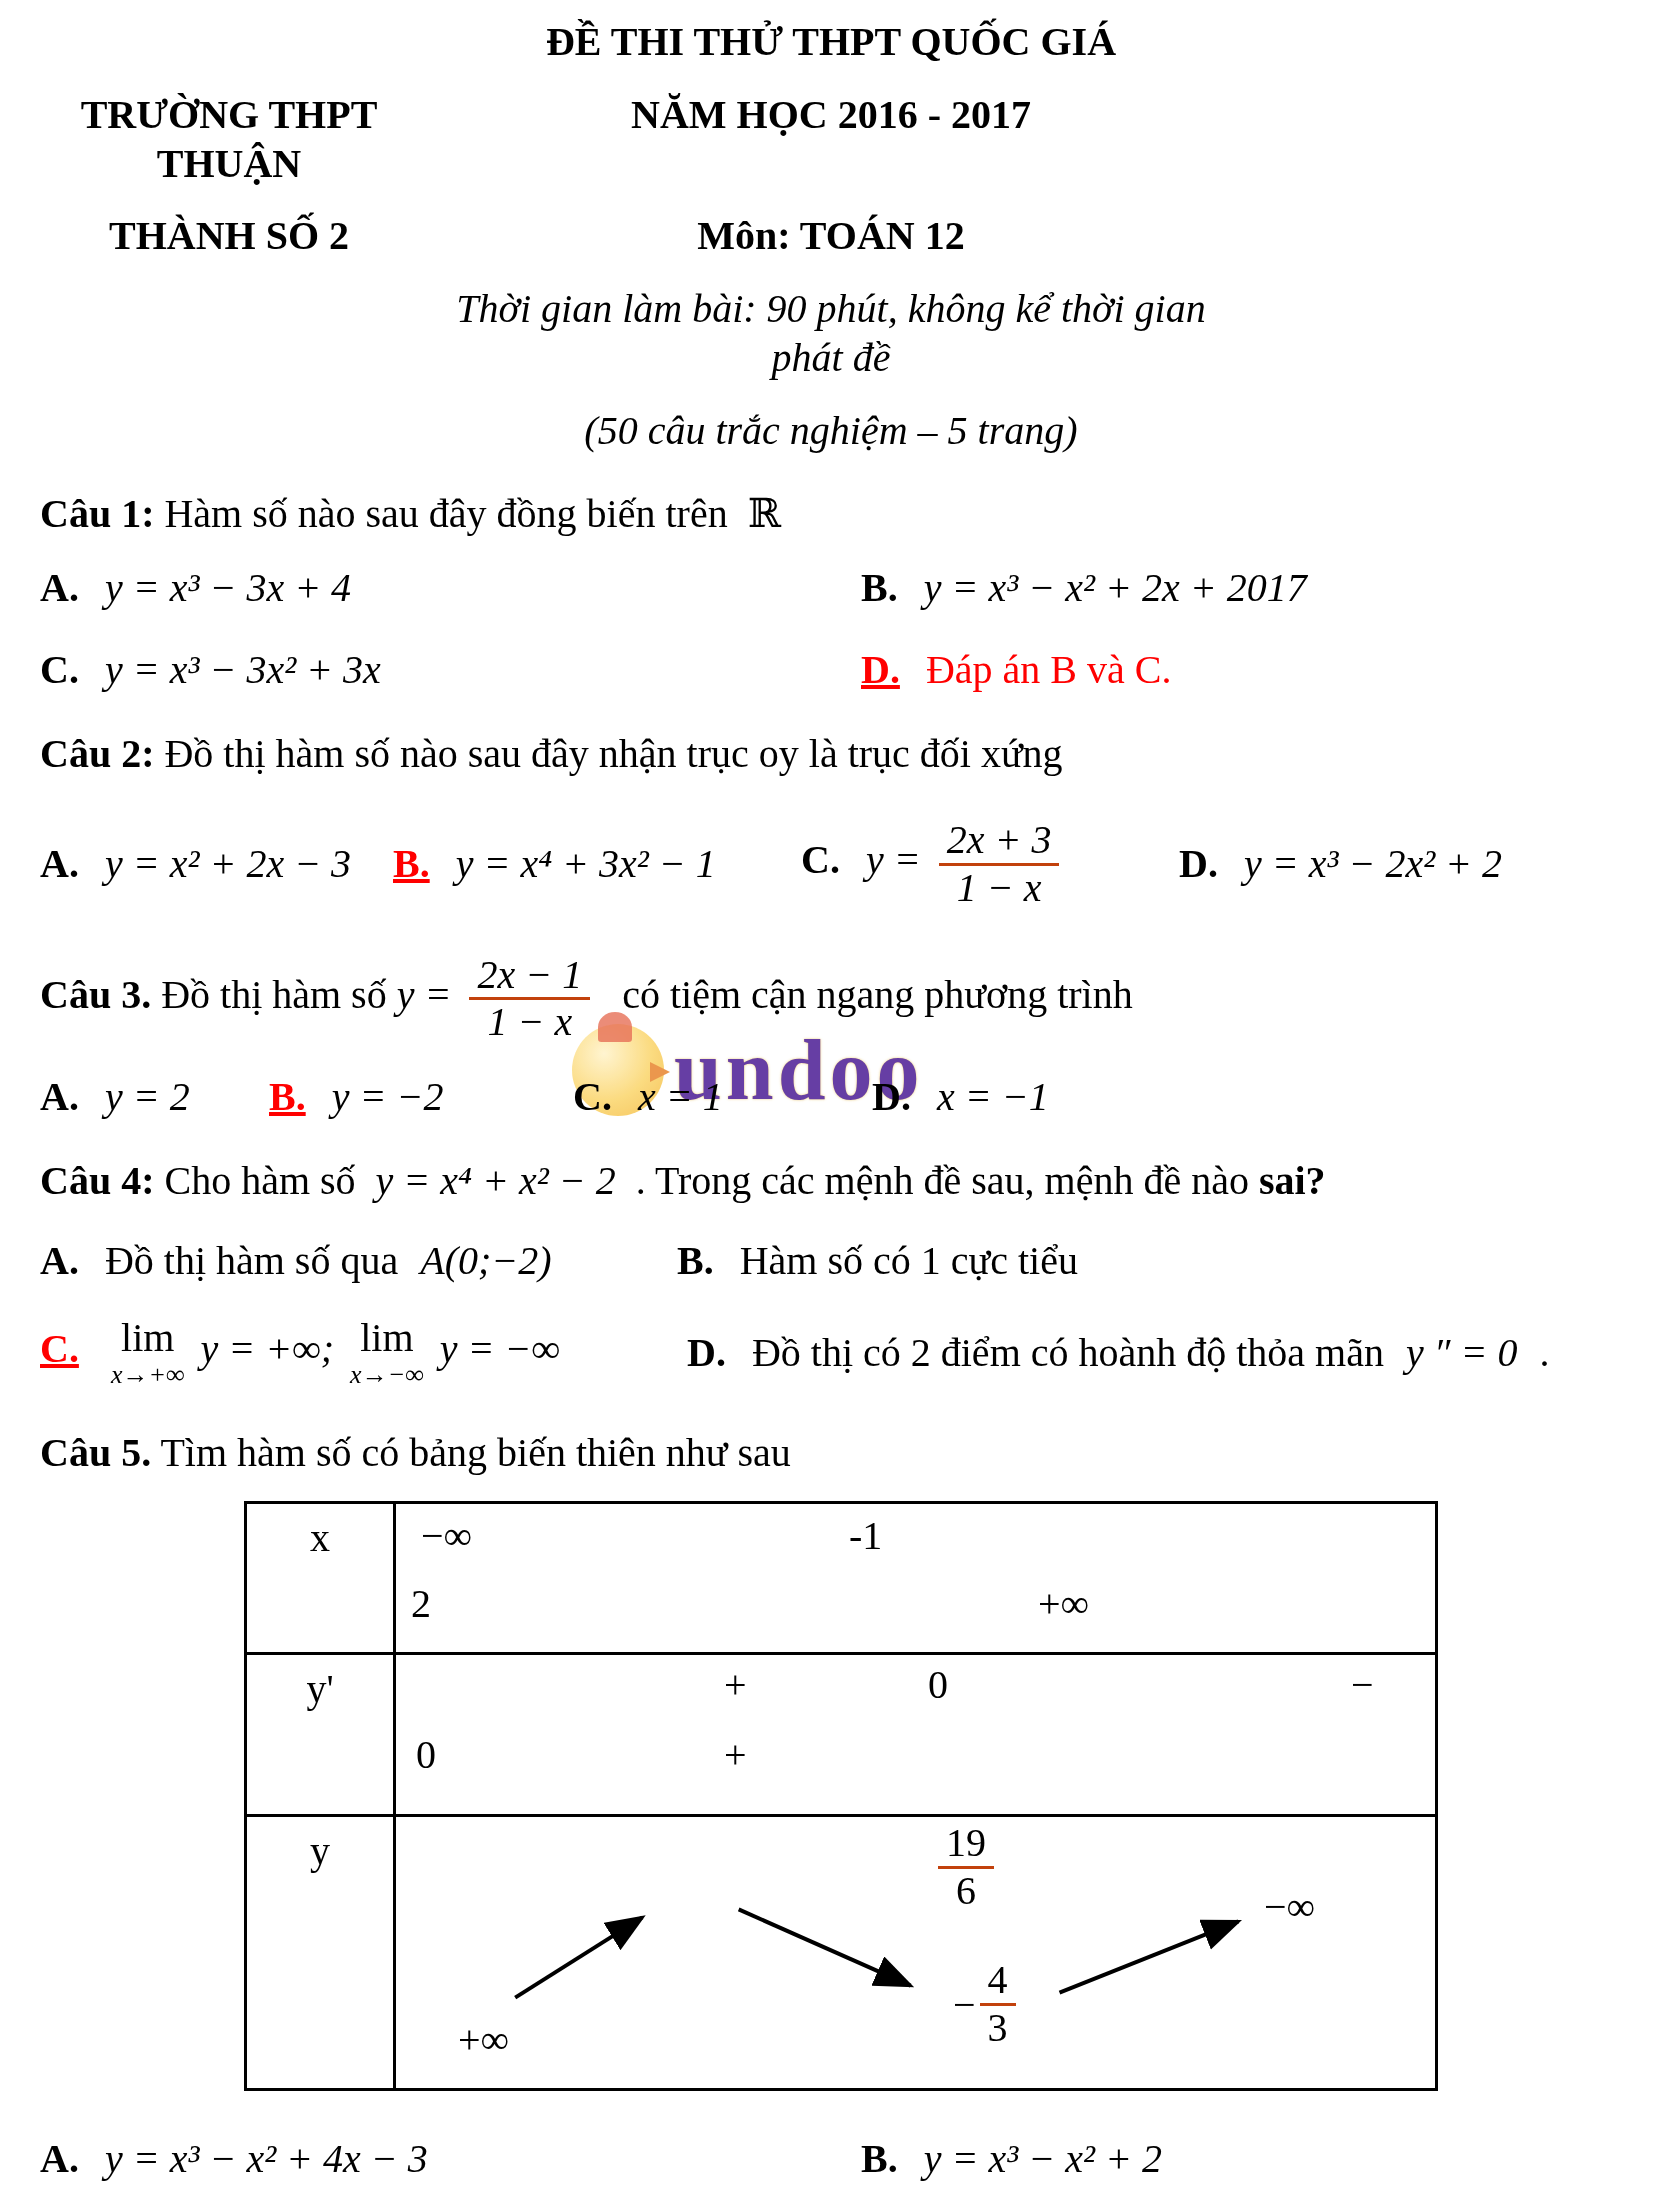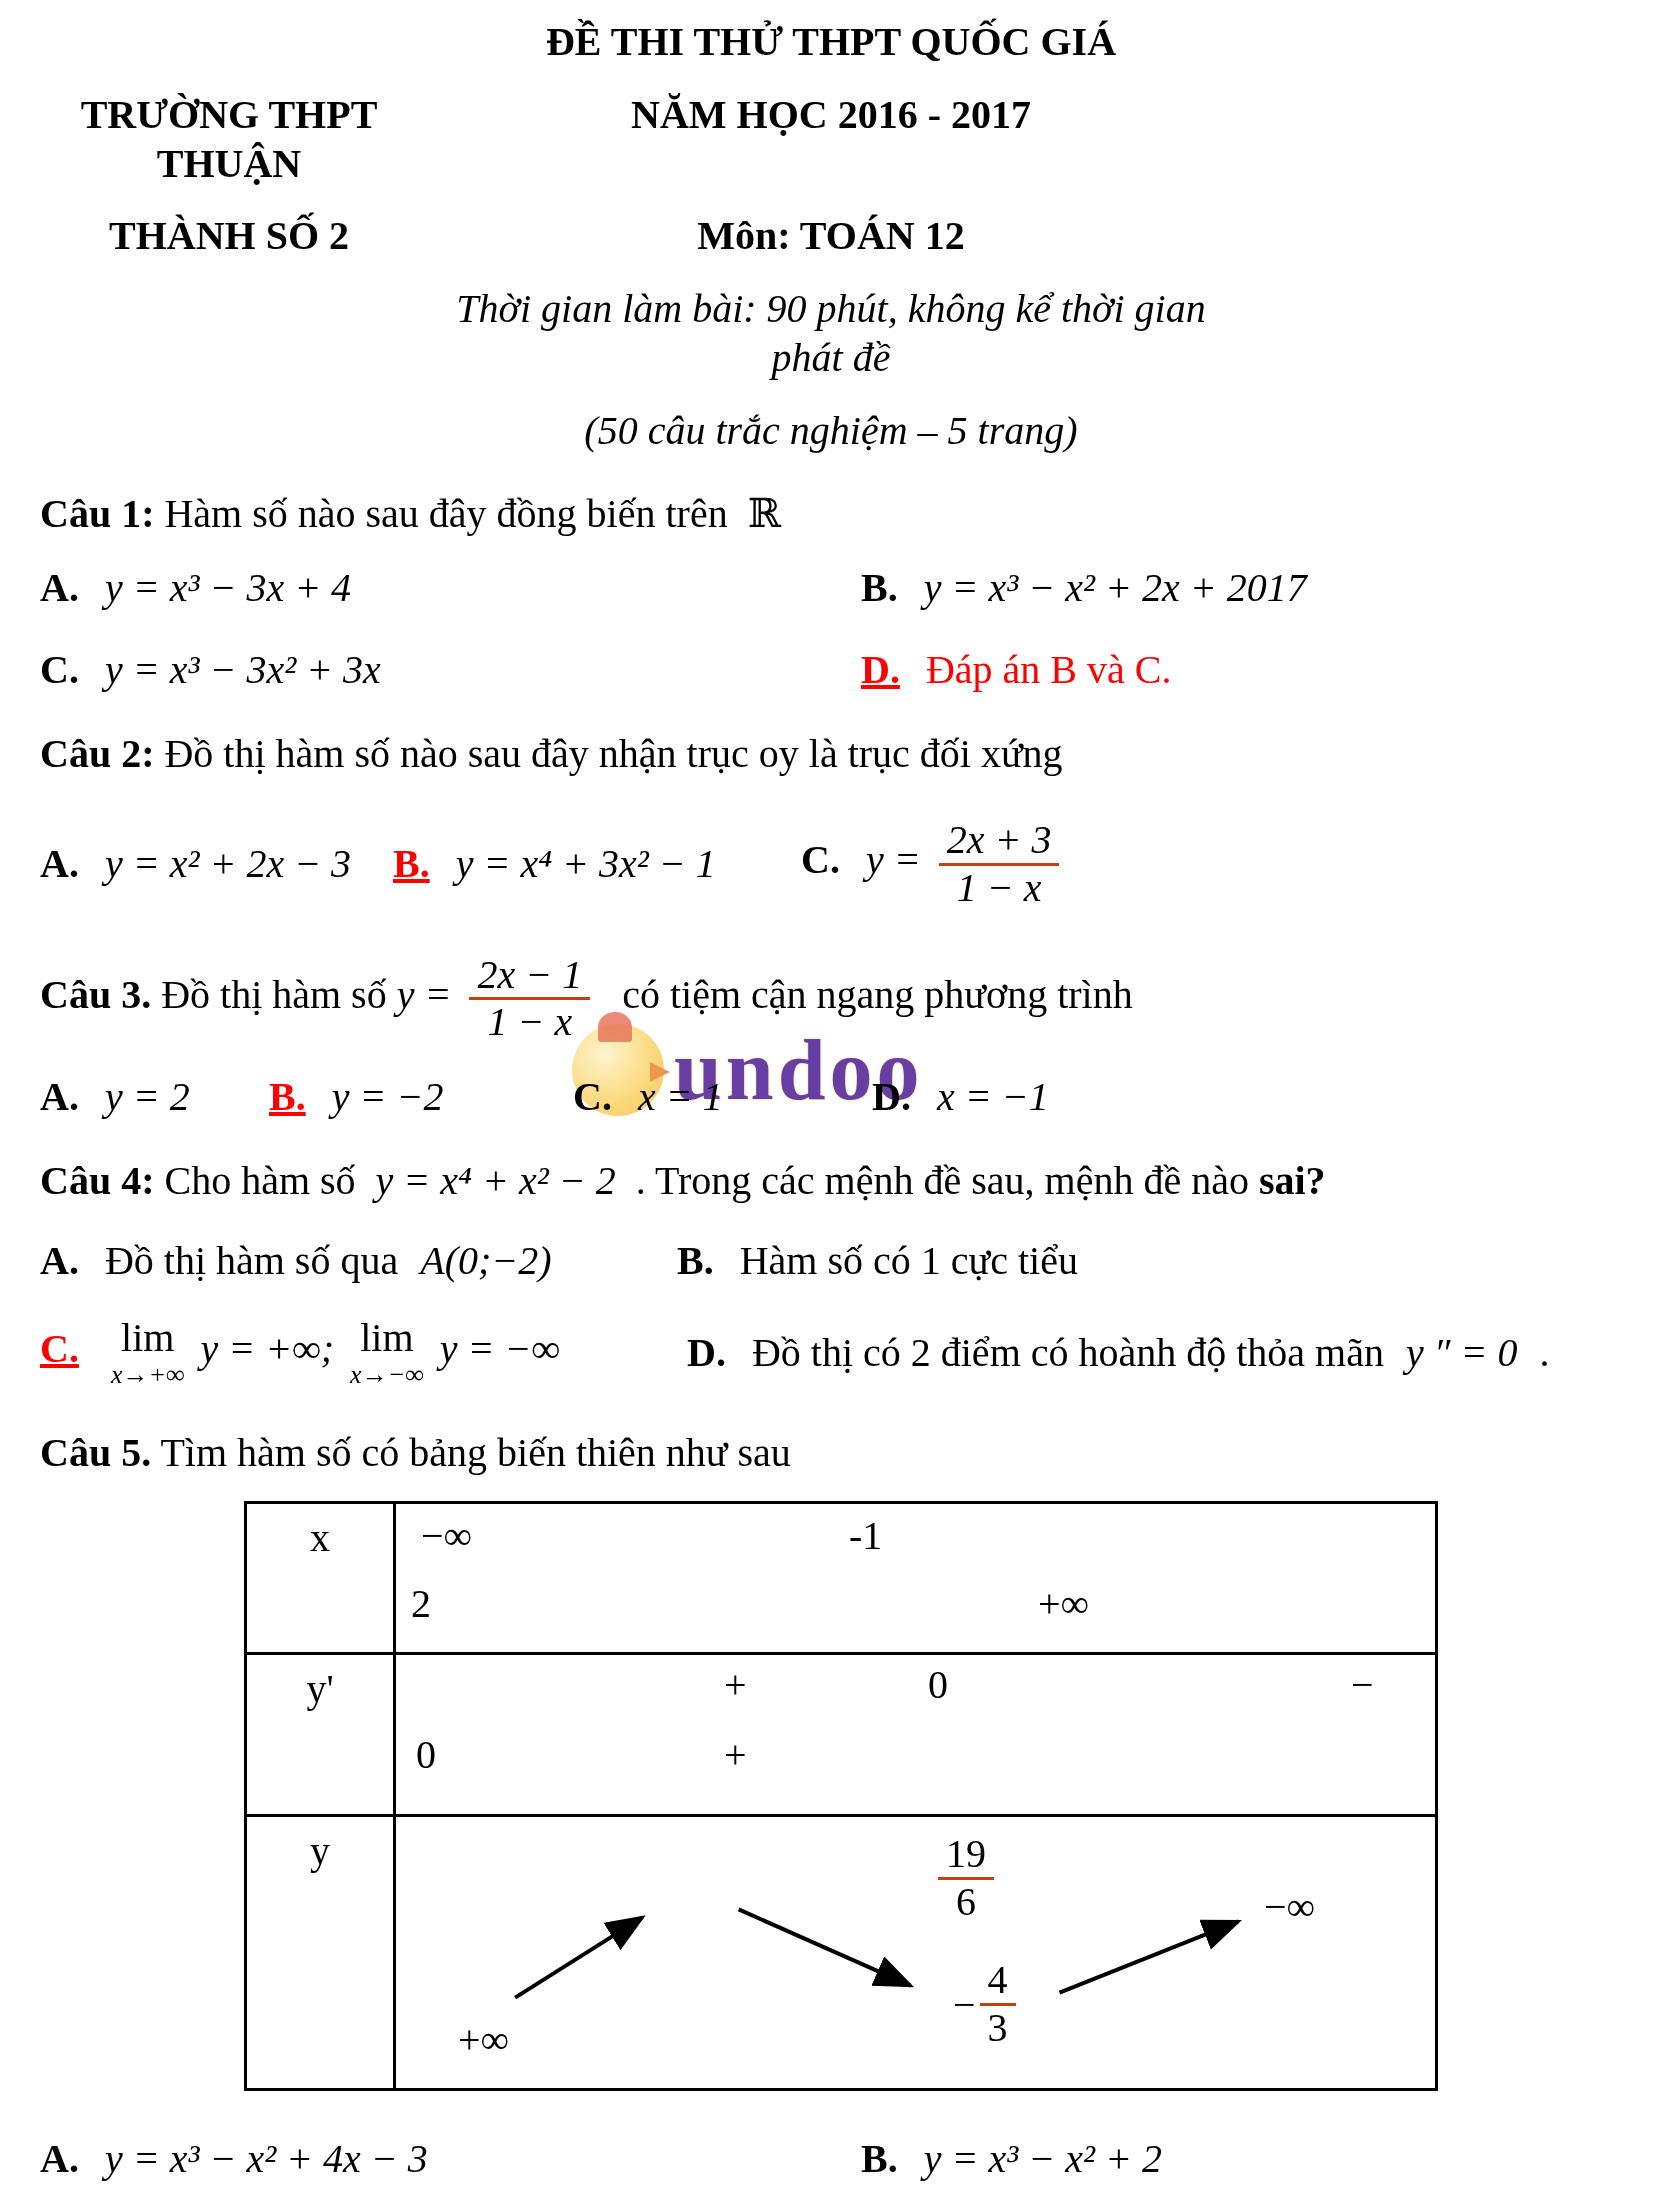--- a/index.html
+++ b/index.html
@@ -129,20 +129,24 @@
         <span class="math">y = x⁴ + 3x² − 1</span>
       </span>
       <span class="opt">
         <b>C.</b>
         <span class="math">y =</span>
         <span class="frac mi">
           <span class="num">2x + 3</span>
           <span class="den">1 − x</span>
         </span>
       </span>
+      <span class="opt">
+        <b>D.</b>
+        <span class="math">y = x³ − 2x² + 2</span>
+      </span>
     </div>
 
     <p class="q-heading" style="margin-top:28px;">
       <b>Câu 3.</b>
       <span>Đồ thị hàm số</span>
       <span class="math">y =</span>
       <span class="frac mi">
         <span class="num">2x − 1</span>
         <span class="den">1 − x</span>
       </span>
@@ -244,21 +248,21 @@
           <svg class="arrow-svg" viewBox="0 0 1046 270" preserveAspectRatio="none">
             <defs>
               <marker id="ah" markerWidth="12" markerHeight="10" refX="9" refY="4" orient="auto">
                 <path d="M0,0 L10,4 L0,8 z" fill="#000"></path>
               </marker>
             </defs>
             <line x1="120" y1="180" x2="248" y2="100" stroke="#000" stroke-width="4" marker-end="url(#ah)"></line>
             <line x1="345" y1="92" x2="518" y2="168" stroke="#000" stroke-width="4" marker-end="url(#ah)"></line>
             <line x1="668" y1="175" x2="848" y2="104" stroke="#000" stroke-width="4" marker-end="url(#ah)"></line>
           </svg>
-          <span class="abs" style="left:542px;top:15px;text-align:center;">
+          <span class="abs" style="left:542px;top:4px;text-align:center;">
             <span class="frac" style="margin:0;">
               <span class="num">19</span>
               <span class="den">6</span>
             </span>
           </span>
           <span class="abs" style="left:557px;top:141px;display:inline-flex;align-items:center;">
             <span>−</span>
             <span class="frac" style="margin:0 0 0 4px;">
               <span class="num">4</span>
               <span class="den">3</span>

